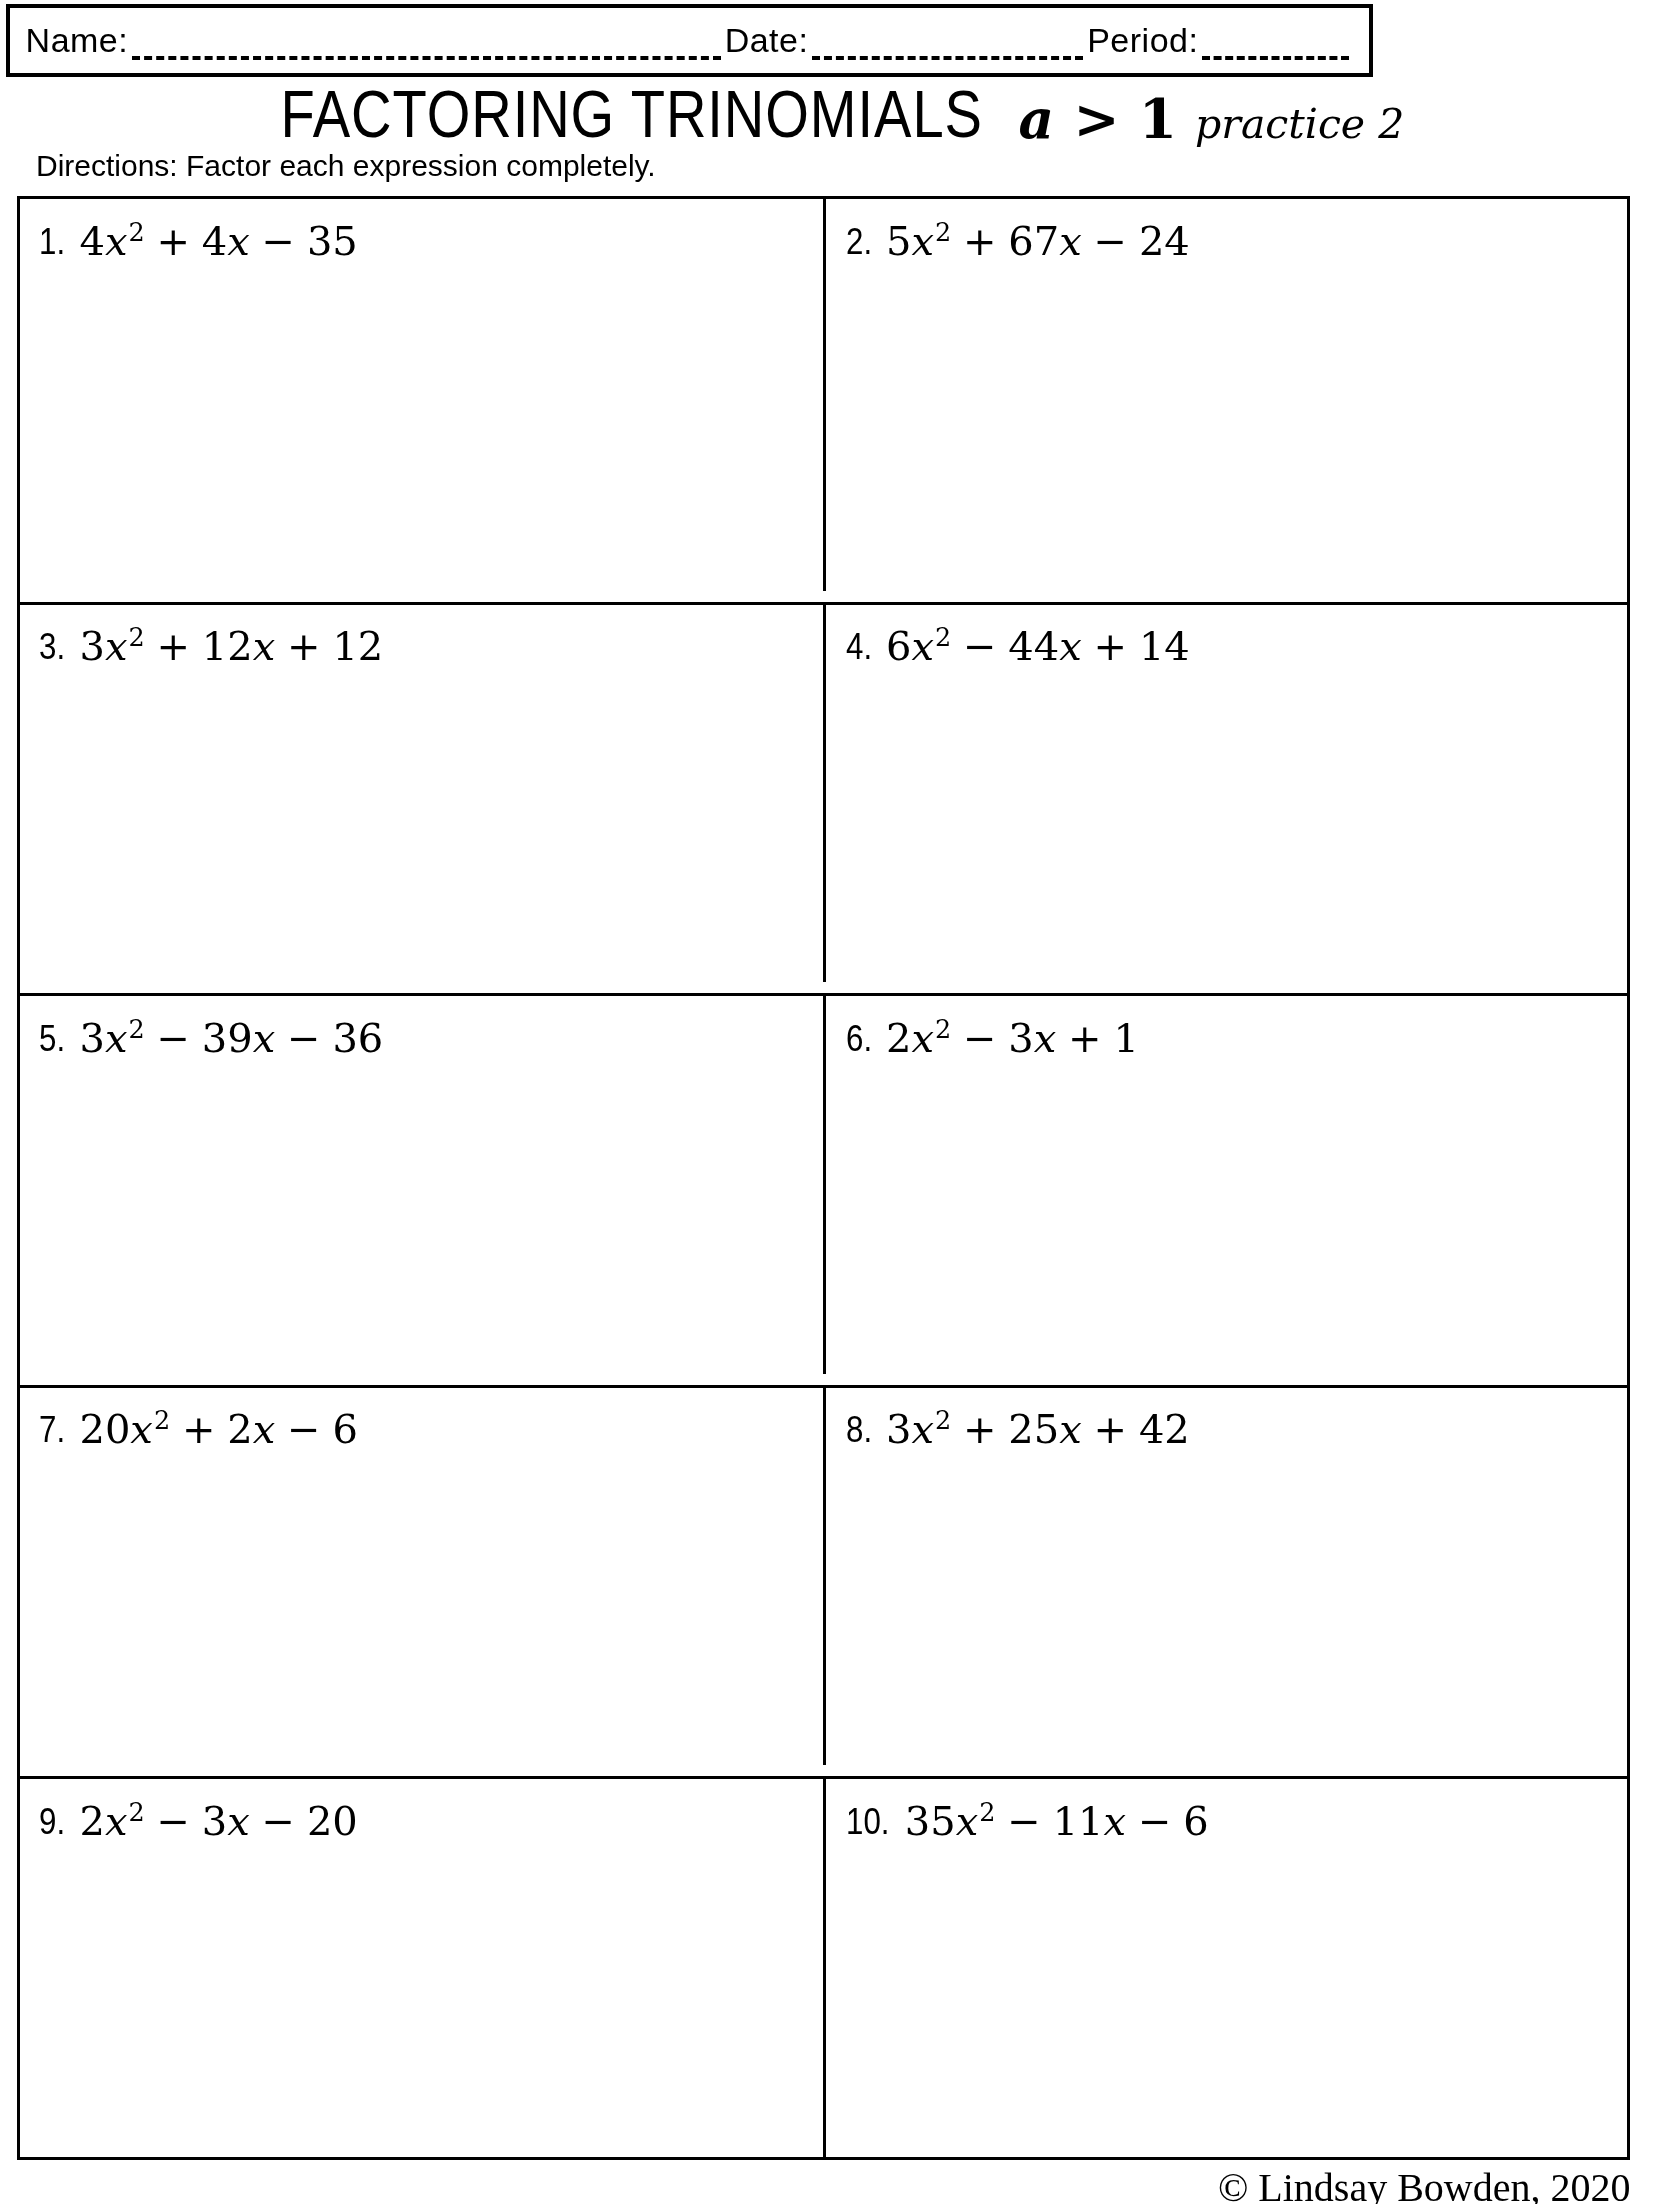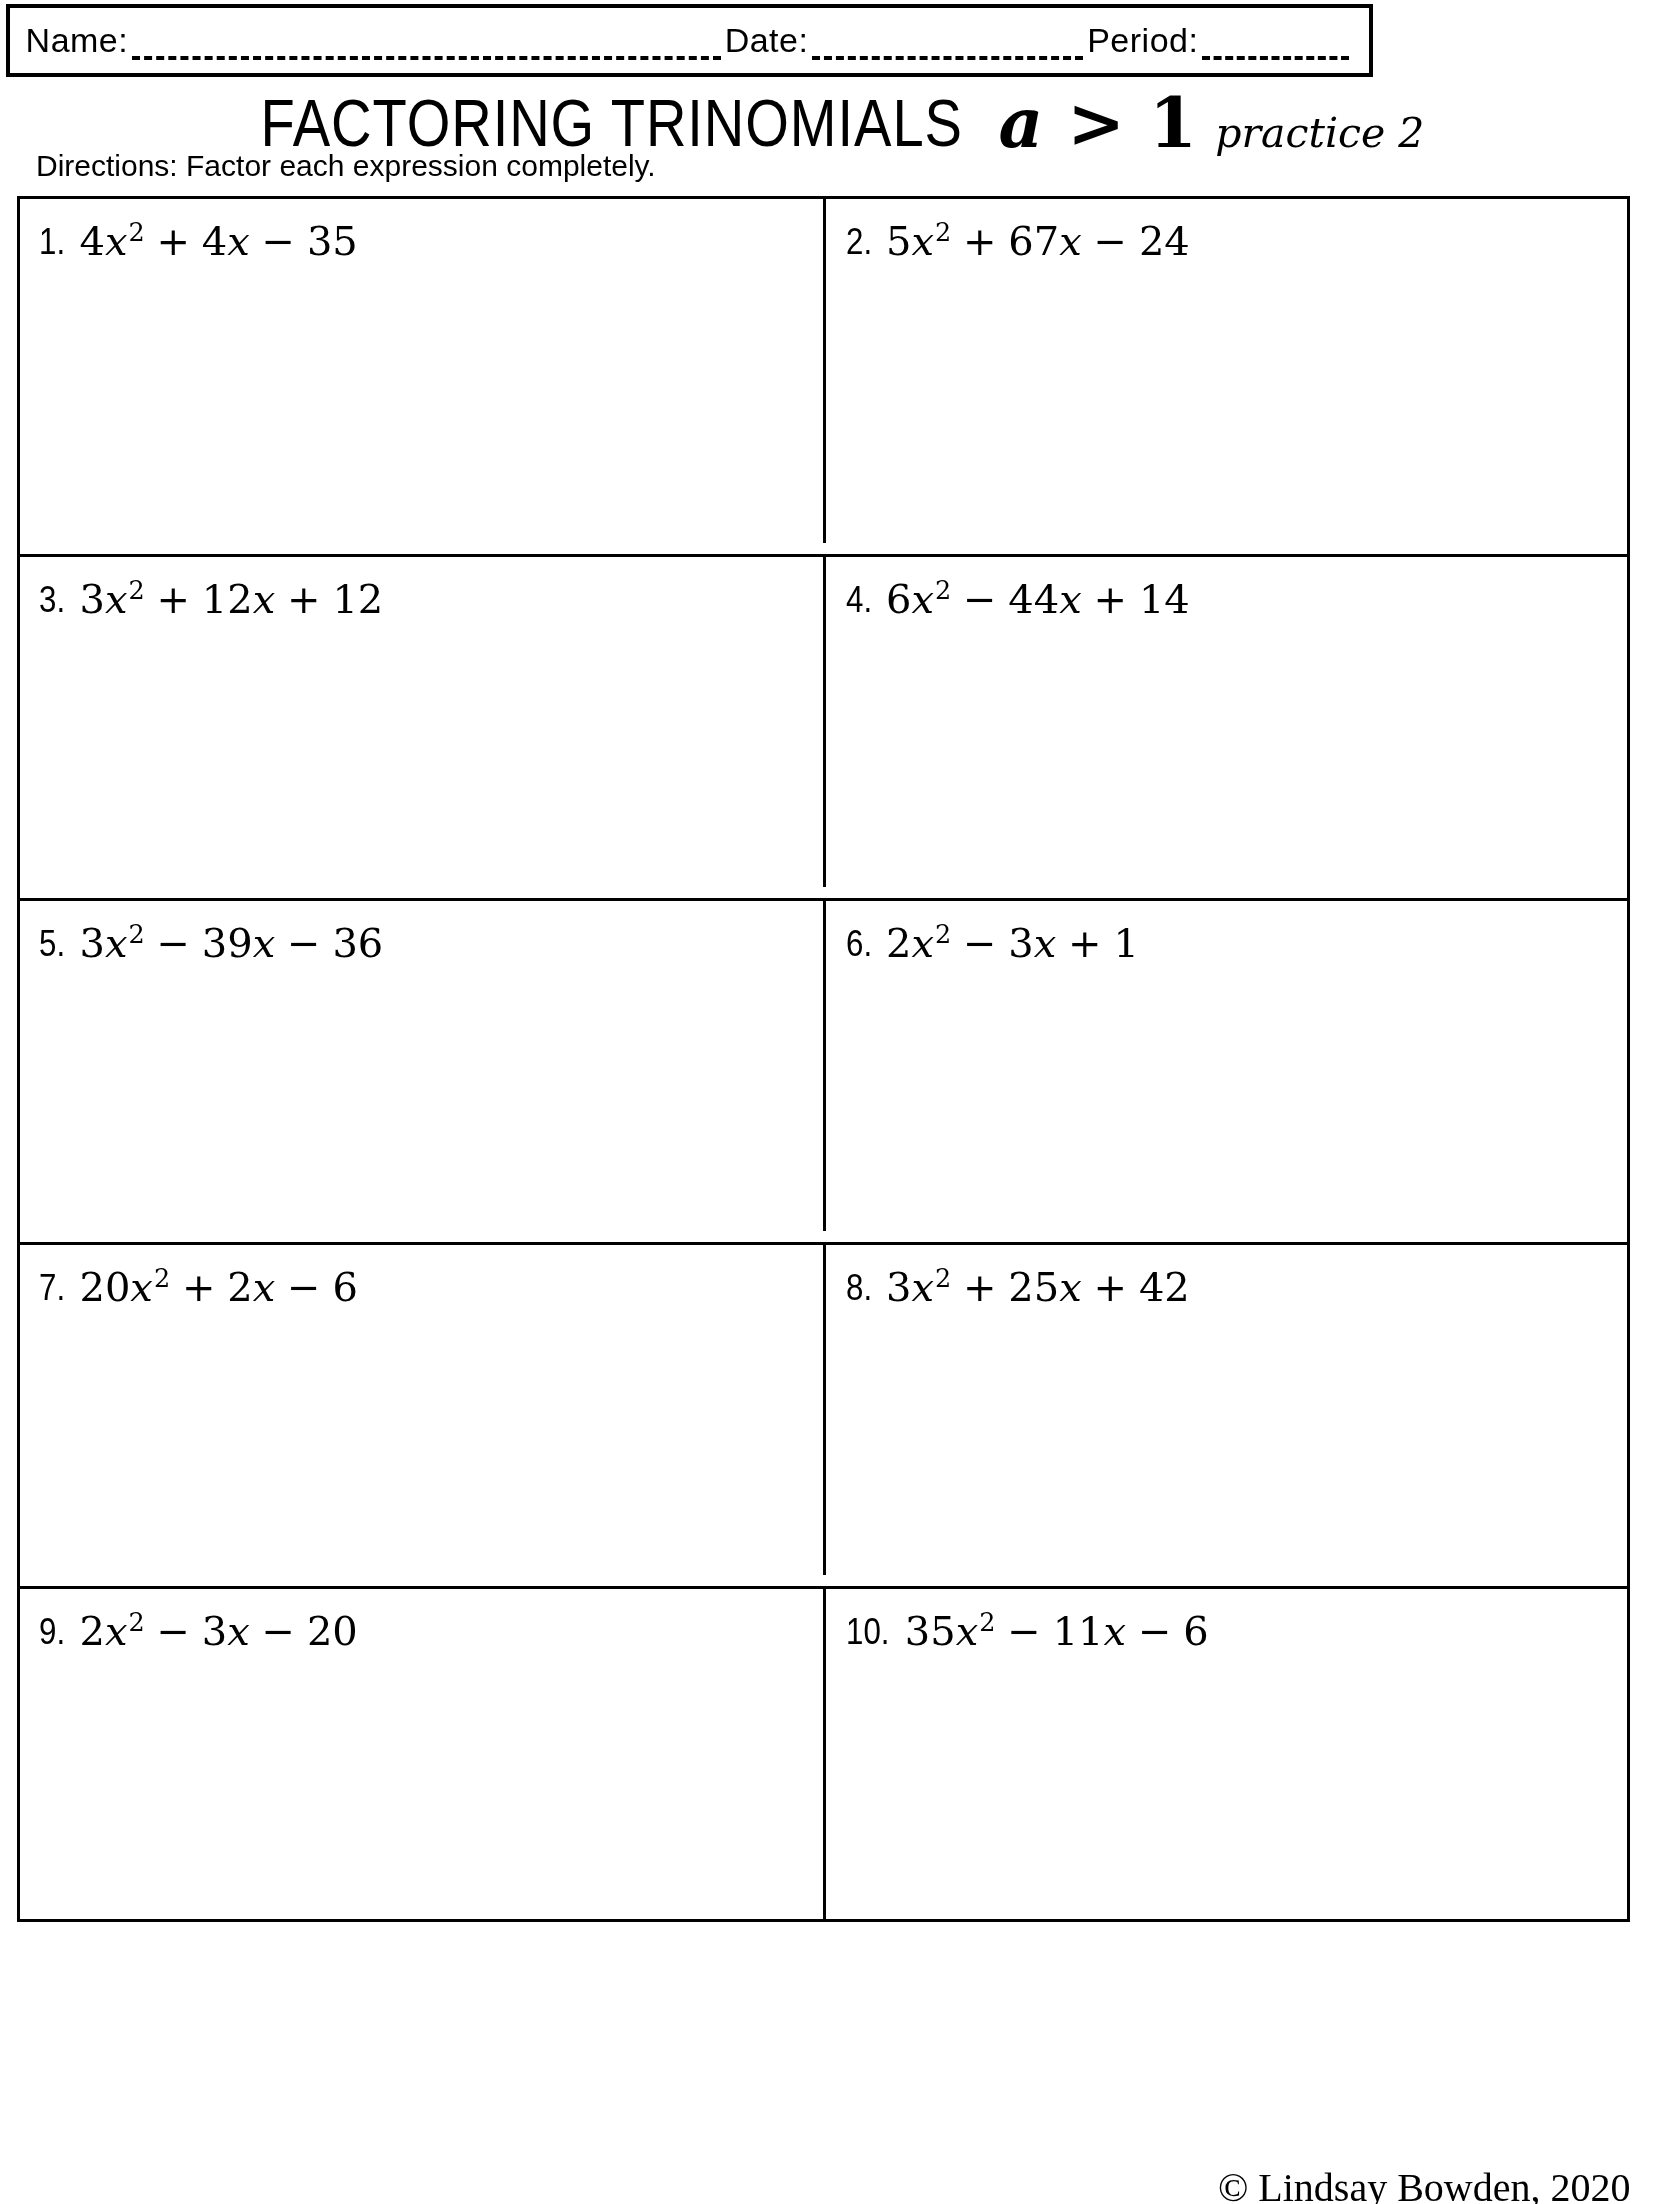--- a/index.html
+++ b/index.html
@@ -47,21 +47,21 @@
   .title-caps {
     font-size: 61px;
     letter-spacing: 1px;
     display: inline-block;
     transform: scale(0.92, 1.08);
     transform-origin: center bottom;
   }
   .title-math {
     font-family: "DejaVu Serif", serif;
     font-weight: bold;
-    font-size: 69px;
+    font-size: 55px;
     margin-left: 1px;
   }
   .title-math .mvar { font-style: italic; }
   .title-script {
     font-family: "DejaVu Serif", serif;
     font-style: italic;
     font-size: 41px;
     margin-left: 13.7px;
   }
 
@@ -69,21 +69,21 @@
   .directions {
     position: absolute;
     left: 36px; top: 149px;
     font-size: 30px;
   }
 
   
   .worksheet-table {
     position: absolute;
     left: 16.7px; top: 196px;
-    width: 1613px; height: 1726px;
+    width: 1613px; height: 1964px;
     border: 3.9px solid #000;
     display: grid;
     grid-template-columns: 1fr 1fr;
     grid-template-rows: repeat(5, 1fr);
     background: #fff;
   }
   .cell {
     padding: 17.6px 19.6px;
   }
   .cell:nth-child(even) { border-left: 3.9px solid #000; }

